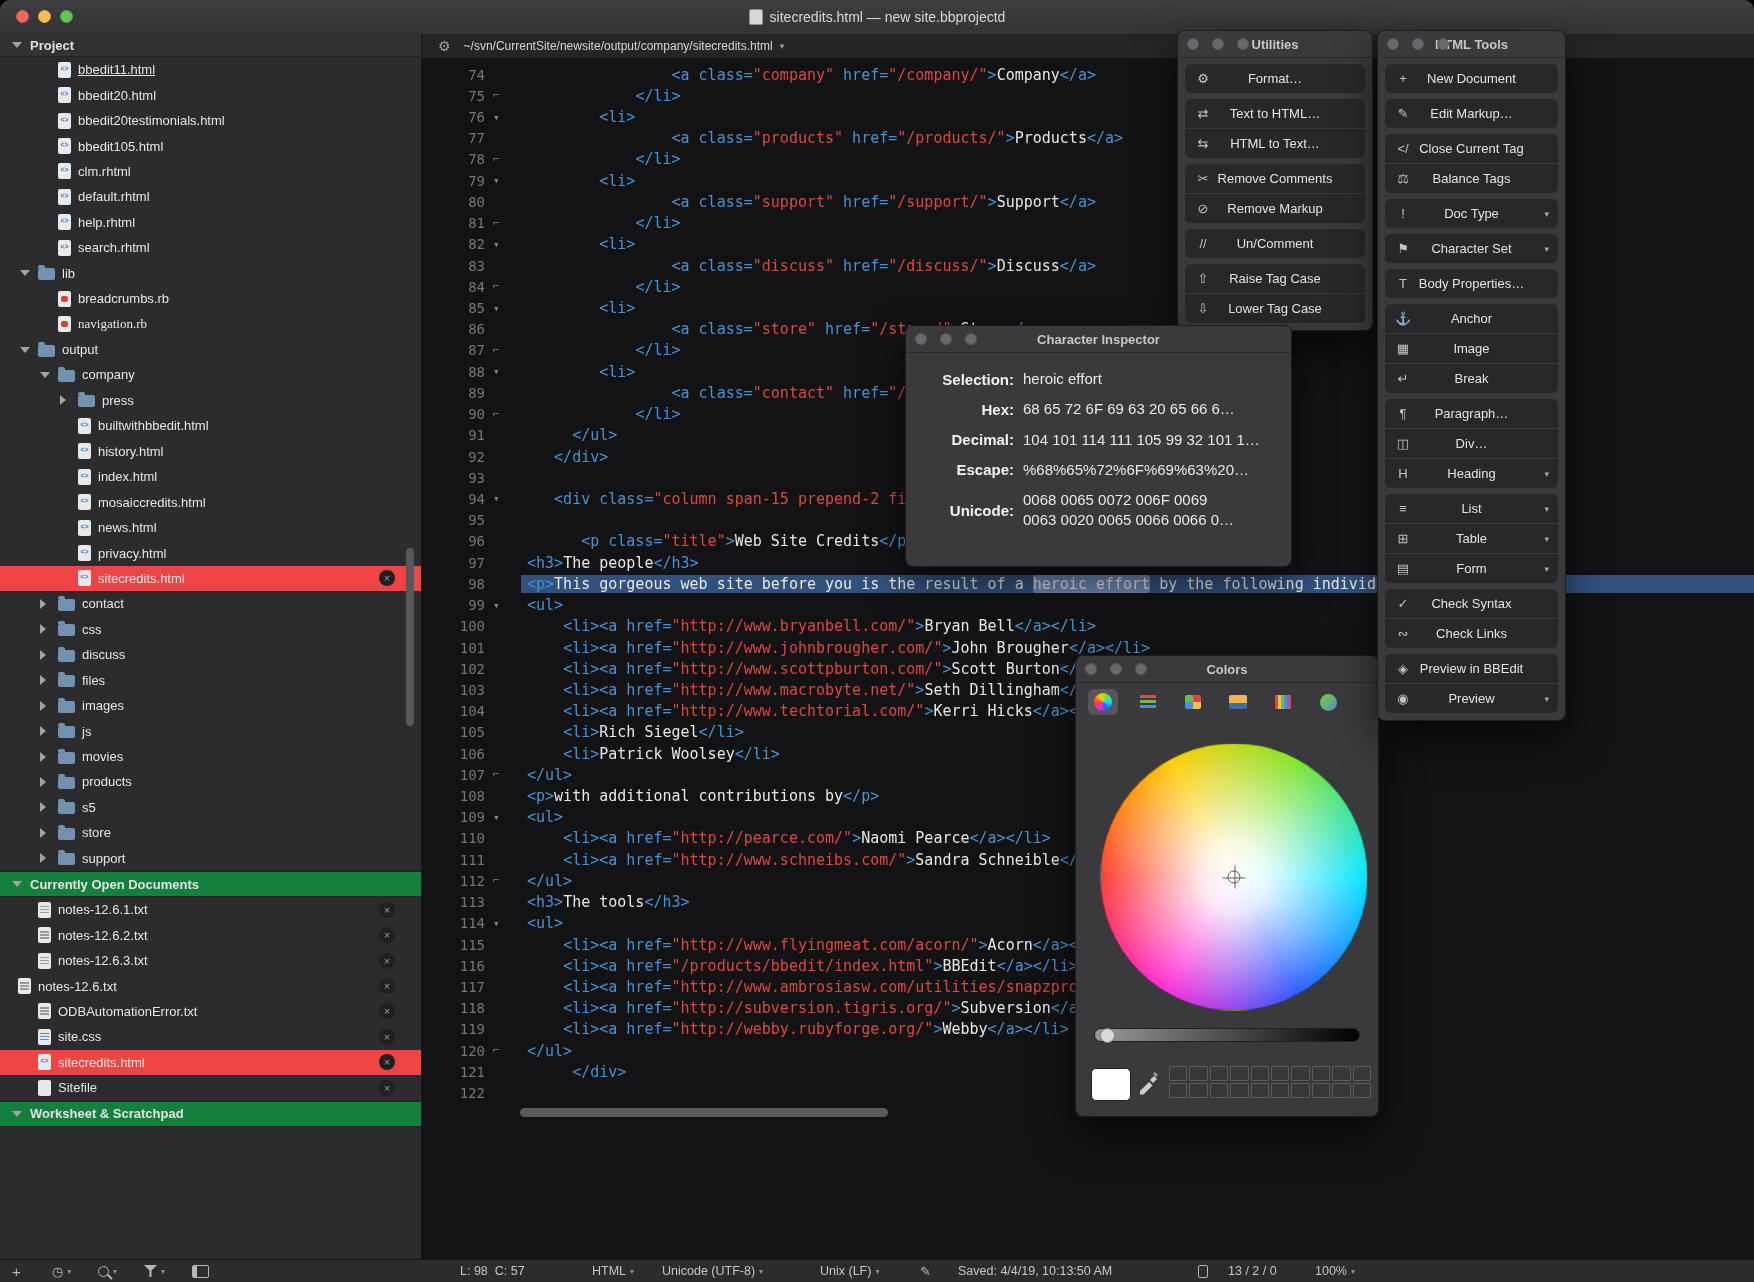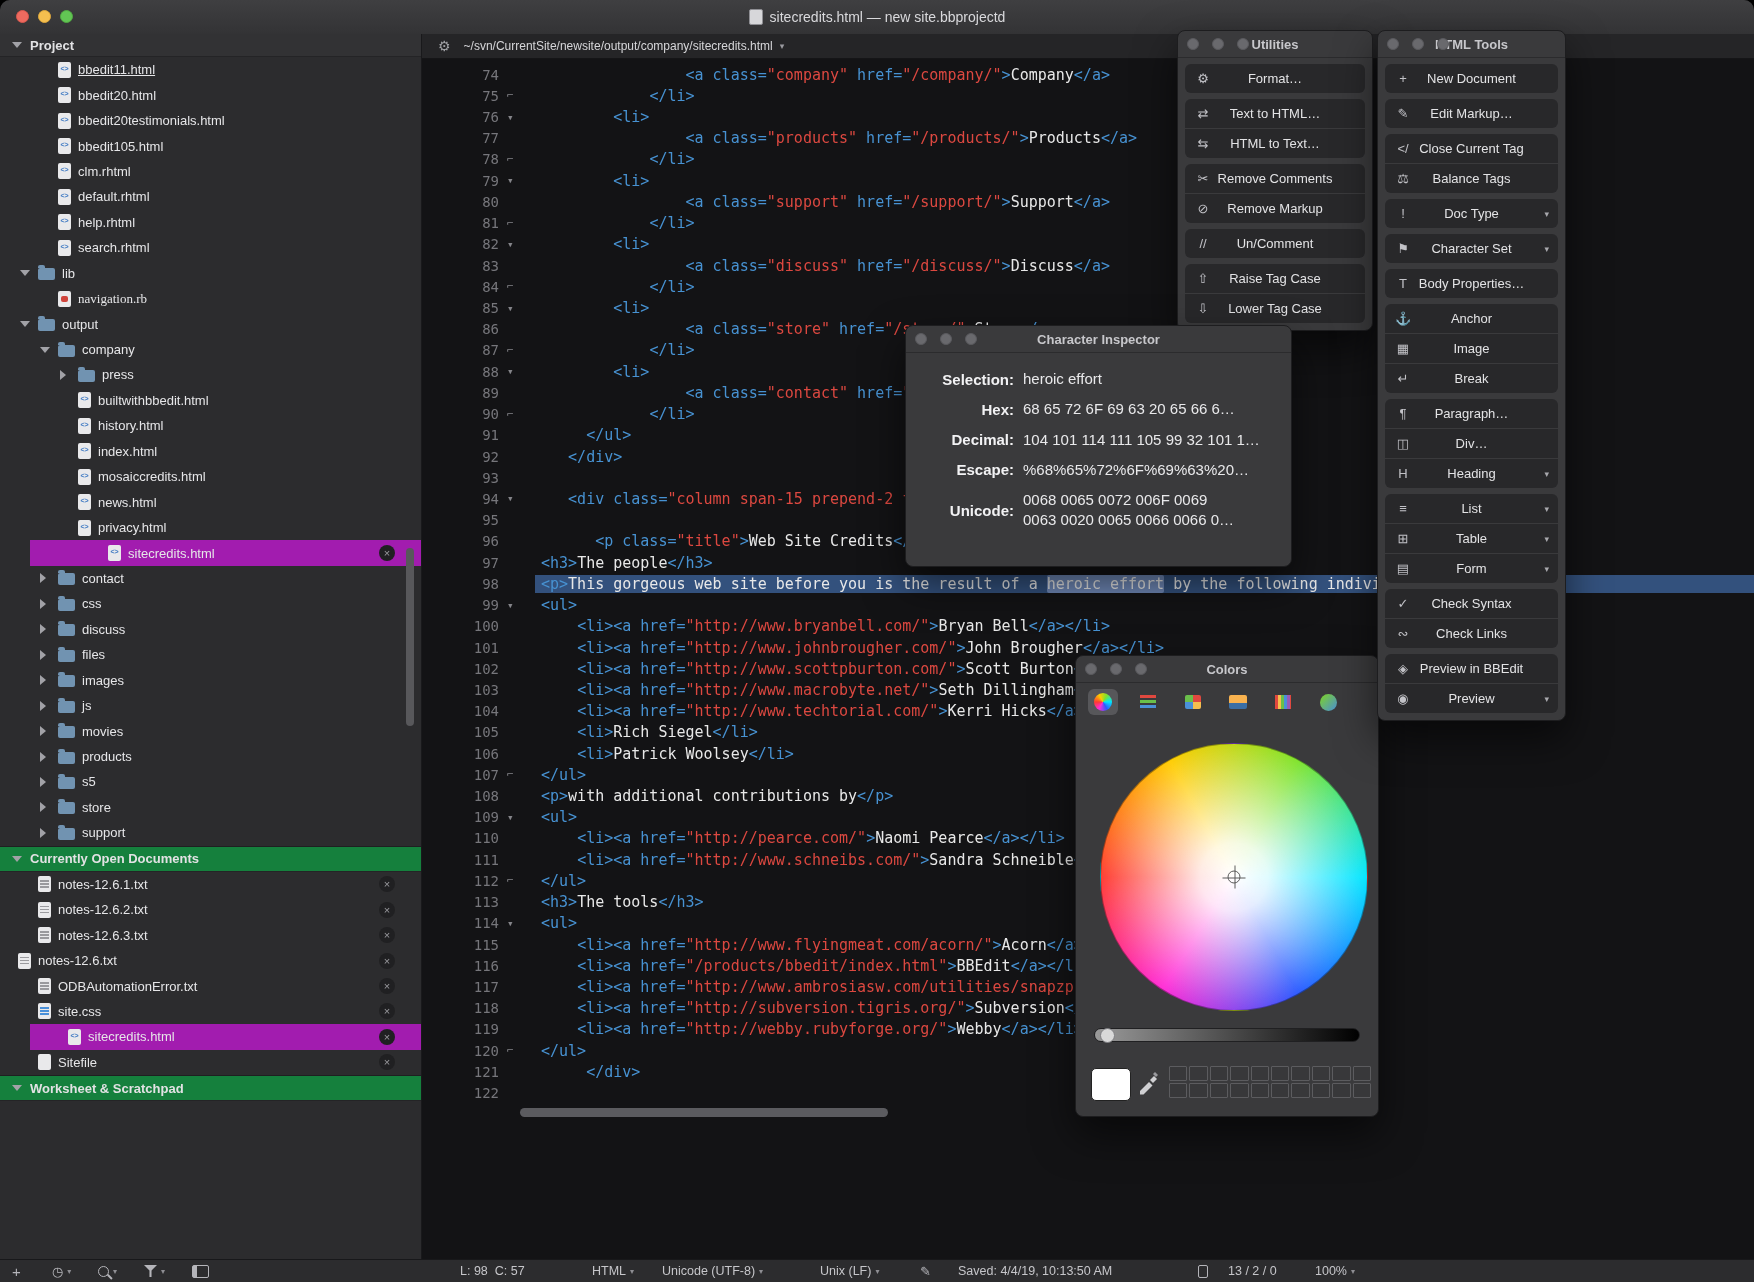--- a/index.html
+++ b/index.html
@@ -15,21 +15,21 @@
   .tl.green{background:#62c554;border:1px solid #51ab43;box-sizing:border-box;}
   .win-title{position:absolute;left:0;right:0;top:0;height:34px;display:flex;align-items:center;justify-content:center;gap:7px;color:#d9d9dc;font-size:14px;}
   .proxy{display:inline-block;width:12px;height:14px;background:#d7d7da;border:1px solid #8f8f94;border-radius:2px;}
 
   
   .sidebar{position:absolute;left:0;top:34px;width:421px;bottom:22px;background:#2c2c2e;border-right:1px solid #19191b;overflow:hidden;}
   .side-header{height:22px;display:flex;align-items:center;gap:8px;padding-left:12px;background:#323234;border-bottom:1px solid #242426;border-top:1px solid #3a3a3c;color:#e2e2e4;font-size:13px;font-weight:bold;}
   .side-header.first{border-top:none;}
   .side-header2{height:24px;display:flex;align-items:center;gap:8px;padding-left:12px;background:#15803d;border-bottom:1px solid #242426;border-top:1px solid #1f1f21;color:#e2e2e4;font-size:13px;font-weight:bold;}
   .srow{display:flex;align-items:center;height:25.45px;font-size:13px;color:#e6e6e8;}
-  .srow.sel{background:#a21caf;margin-left:30px;}
+  .srow.sel{background:#ef4444;}
   .discbox{width:18px;display:flex;align-items:center;justify-content:flex-start;flex:0 0 18px;}
   .disc-open{width:0;height:0;border-left:5px solid transparent;border-right:5px solid transparent;border-top:6px solid #a2a2a7;}
   .disc-closed{width:0;height:0;border-top:5px solid transparent;border-bottom:5px solid transparent;border-left:6px solid #a2a2a7;}
   .slabel{margin-left:7px;white-space:nowrap;}
   .close-btn{margin-left:auto;margin-right:26px;width:16px;height:16px;flex:0 0 16px;border-radius:50%;background:#202022;color:#9a9a9f;font-size:11px;line-height:16px;text-align:center;}
   .sicon-folder{position:relative;width:17px;height:12px;flex:0 0 17px;background:#7193b1;border-radius:2px;margin-top:2px;}
   .sicon-folder::before{content:"";position:absolute;top:-3px;left:0;width:7px;height:3px;background:#7193b1;border-radius:2px 2px 0 0;}
   .sicon-page{position:relative;width:13px;height:16px;flex:0 0 13px;background:#e9e9eb;border-radius:2px;}
   .page-html::after{content:"<>";position:absolute;left:0;right:0;top:3px;text-align:center;font-size:7px;font-weight:bold;color:#3b77c2;}
   .page-rb::after{content:"";position:absolute;left:3px;top:5px;width:7px;height:6px;background:#d0443c;border-radius:2px;}
@@ -38,21 +38,21 @@
   .side-scroll{position:absolute;left:406px;top:514px;width:8px;height:178px;border-radius:4px;background:#58585b;}
 
   
   .editor{position:absolute;left:422px;top:34px;right:0;bottom:22px;background:#131315;}
   .pathbar{position:absolute;left:0;top:0;right:0;height:24px;background:#252527;border-bottom:1px solid #151517;display:flex;align-items:center;padding-left:16px;}
   .gear{color:#9fa0a4;font-size:14px;}
   .pathtext{margin-left:13px;font-size:12px;color:#d6d6d9;}
   .pathcaret{margin-left:7px;font-size:9px;color:#9a9aa0;}
   .code{position:absolute;left:0;top:24px;right:0;bottom:0;overflow:hidden;padding-top:6px;font-family:"DejaVu Sans Mono",monospace;font-size:15px;}
   .cl{display:flex;align-items:center;height:21.23px;}
-  .ln{flex:0 0 63px;text-align:right;color:#76767b;font-size:14px;margin-left:14px;}
+  .ln{flex:0 0 63px;text-align:right;color:#76767b;font-size:14px;}
   .fold{flex:0 0 42px;padding-left:8px;box-sizing:border-box;color:#85858a;font-size:11px;}
   .ct{flex:1;white-space:pre;}
   .tk-tag{color:#4792d2;}
   .tk-str{color:#dc4840;}
   .tk-plain{color:#e8e8e8;}
   .hl-line{background:#33517d;margin-left:-6px;padding-left:6px;}
   .hl-word{background:#6f88b6;border-radius:2px;}
   .hscroll{position:absolute;left:98px;top:1074px;width:368px;height:9px;border-radius:5px;background:#5b5b5f;}
 
   
@@ -178,20 +178,25 @@
           <span class="sicon-page page-html"></span>
           <span class="slabel">search.rhtml</span>
         </div>
         <div class="srow" style="padding-left: 20px;">
           <span class="discbox">
             <span class="disc-open"></span>
           </span>
           <span class="sicon-folder"></span>
           <span class="slabel">lib</span>
         </div>
+        <div class="srow" style="padding-left: 40px;">
+          <span class="discbox"></span>
+          <span class="sicon-page page-rb"></span>
+          <span class="slabel">breadcrumbs.rb</span>
+        </div>
         <div class="srow" style="padding-left: 40px; font-family: Liberation Serif, serif;">
           <span class="discbox"></span>
           <span class="sicon-page page-rb"></span>
           <span class="slabel">navigation.rb</span>
         </div>
         <div class="srow" style="padding-left: 20px;">
           <span class="discbox">
             <span class="disc-open"></span>
           </span>
           <span class="sicon-folder"></span>

